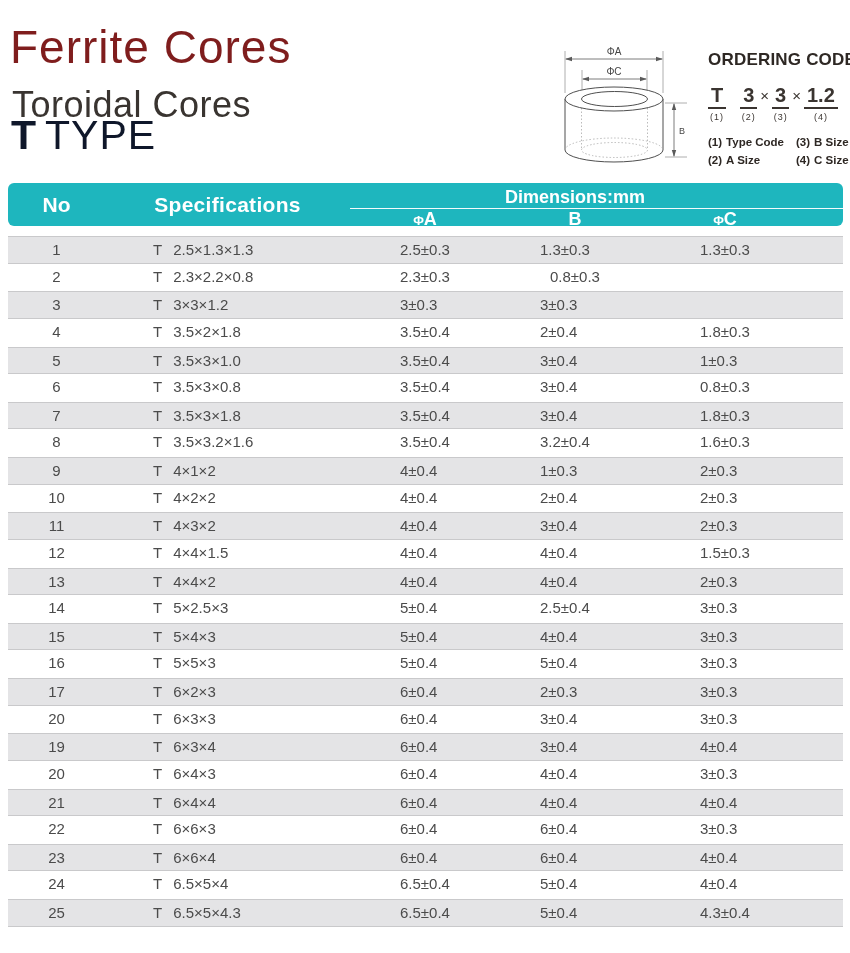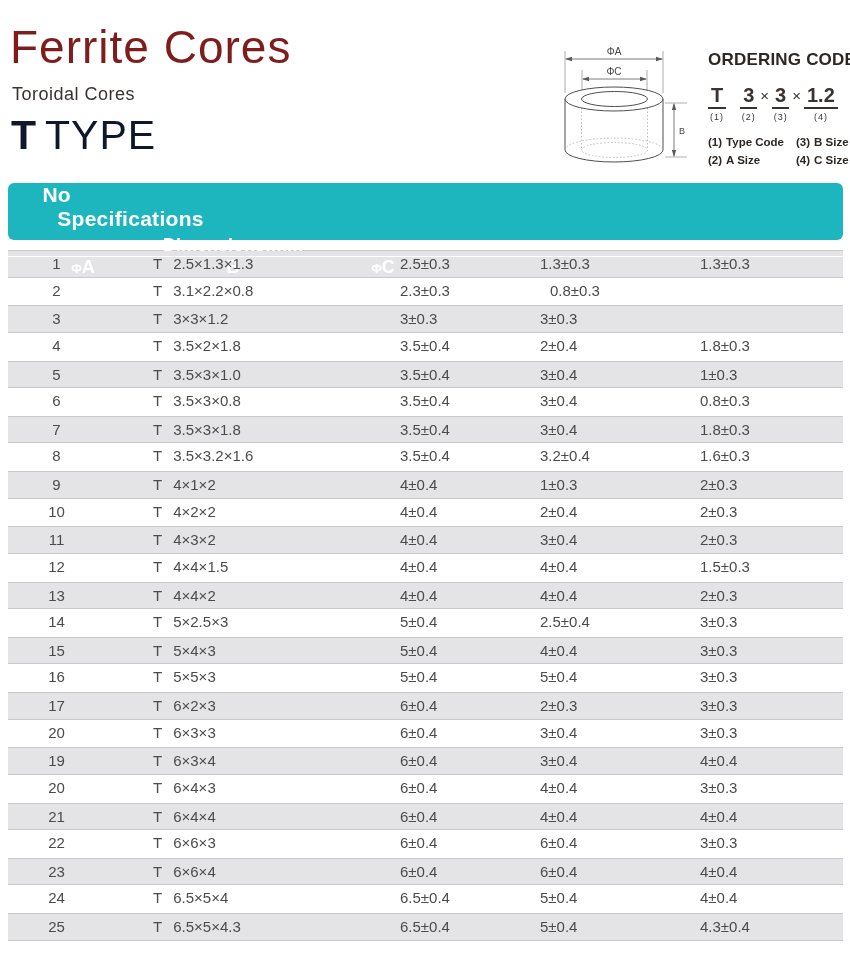--- a/index.html
+++ b/index.html
@@ -11,39 +11,39 @@
   }
   *{margin:0;padding:0;box-sizing:border-box;}
   html,body{background:#fff;}
   body{
     width:850px;height:953px;position:relative;overflow:hidden;
     font-family:"Liberation Sans","DejaVu Sans",sans-serif;
   }
   
   .page-header{position:absolute;left:0;top:0;width:850px;height:183px;}
   .title-main{position:absolute;left:10px;top:20px;font-size:46px;color:#7f1d1d;letter-spacing:1px;white-space:nowrap;}
-  .title-sub{position:absolute;left:12px;top:84px;font-size:18px;color:#393430;letter-spacing:0.5px;white-space:nowrap;}
+  .title-sub{position:absolute;left:12px;top:84px;font-size:36px;color:#393430;letter-spacing:0.5px;white-space:nowrap;}
   .title-type{position:absolute;left:11px;top:112px;font-size:41px;color:#0f172a;letter-spacing:1px;white-space:nowrap;}
   .title-type .t-bold{font-weight:800;margin-right:8px;}
   
   .diagram{position:absolute;left:553px;top:13px;width:152px;height:162px;}
   
   .ordering{position:absolute;left:708px;top:50px;width:140px;}
   .oc-heading{font-size:17px;font-weight:700;color:var(--dark);letter-spacing:0.2px;white-space:nowrap;}
   .oc-code{margin-top:14px;display:flex;align-items:flex-start;}
   .oc-part{display:flex;flex-direction:column;align-items:center;}
   .oc-part .code{font-size:20px;font-weight:700;color:#3a3430;border-bottom:2px solid #3a3430;padding:0 3px 1px 3px;line-height:22px;}
   .oc-part .idx{font-size:9px;color:#3a3430;margin-top:3px;letter-spacing:1px;}
   .oc-part.first{margin-right:14px;}
   .oc-sep{font-size:15px;color:#3a3430;margin:3px 3px 0 3px;line-height:18px;}
   .oc-legend{margin-top:14px;display:grid;grid-template-rows:auto auto;grid-auto-flow:column;column-gap:12px;row-gap:6px;}
   .legend-item{display:flex;gap:4px;font-size:11.5px;font-weight:700;color:var(--dark);white-space:nowrap;}
   
   .spec-table{position:absolute;left:8px;top:183px;width:835px;}
-  .thead{background:var(--accent);border-radius:6px;height:57px;display:flex;color:#fff;font-weight:700;flex-direction:column;}
+  .thead{background:var(--accent);border-radius:6px;height:43px;display:flex;color:#fff;font-weight:700;}
   .th-no{width:97px;display:flex;align-items:center;justify-content:center;font-size:21px;}
   .th-spec{width:245px;display:flex;align-items:center;justify-content:center;font-size:21px;letter-spacing:0.3px;}
   .th-dims{flex:1;display:flex;flex-direction:column;}
   .dims-top{height:26px;border-bottom:1px solid rgba(255,255,255,0.95);display:flex;}
   .dims-top .t{width:450px;text-align:center;font-size:18px;line-height:28px;}
   .dims-cols{flex:1;display:flex;align-items:center;}
   .th-sub{width:150px;text-align:center;font-size:18px;}
   .phi{font-size:13px;font-weight:700;}
   .tbody{margin-top:10px;}
   .trow{display:flex;height:27.64px;line-height:26px;font-size:15px;color:var(--row-text);background:#fff;}
@@ -164,21 +164,21 @@
           <span class="spec-size">2.5×1.3×1.3</span>
         </div>
     <div class="td td-a">2.5±0.3</div>
     <div class="td td-b">1.3±0.3</div>
     <div class="td td-c">1.3±0.3</div>
   </div>
       <div class="trow">
     <div class="td td-no">2</div>
     <div class="td td-spec">
           <span class="spec-t">T</span>
-          <span class="spec-size">3.1×2.2×0.8</span>
+          <span class="spec-size">2.3×2.2×0.8</span>
         </div>
     <div class="td td-a">2.3±0.3</div>
     <div class="td td-c">0.8±0.3</div>
   </div>
       <div class="trow stripe">
     <div class="td td-no">3</div>
     <div class="td td-spec">
           <span class="spec-t">T</span>
           <span class="spec-size">3×3×1.2</span>
         </div>

